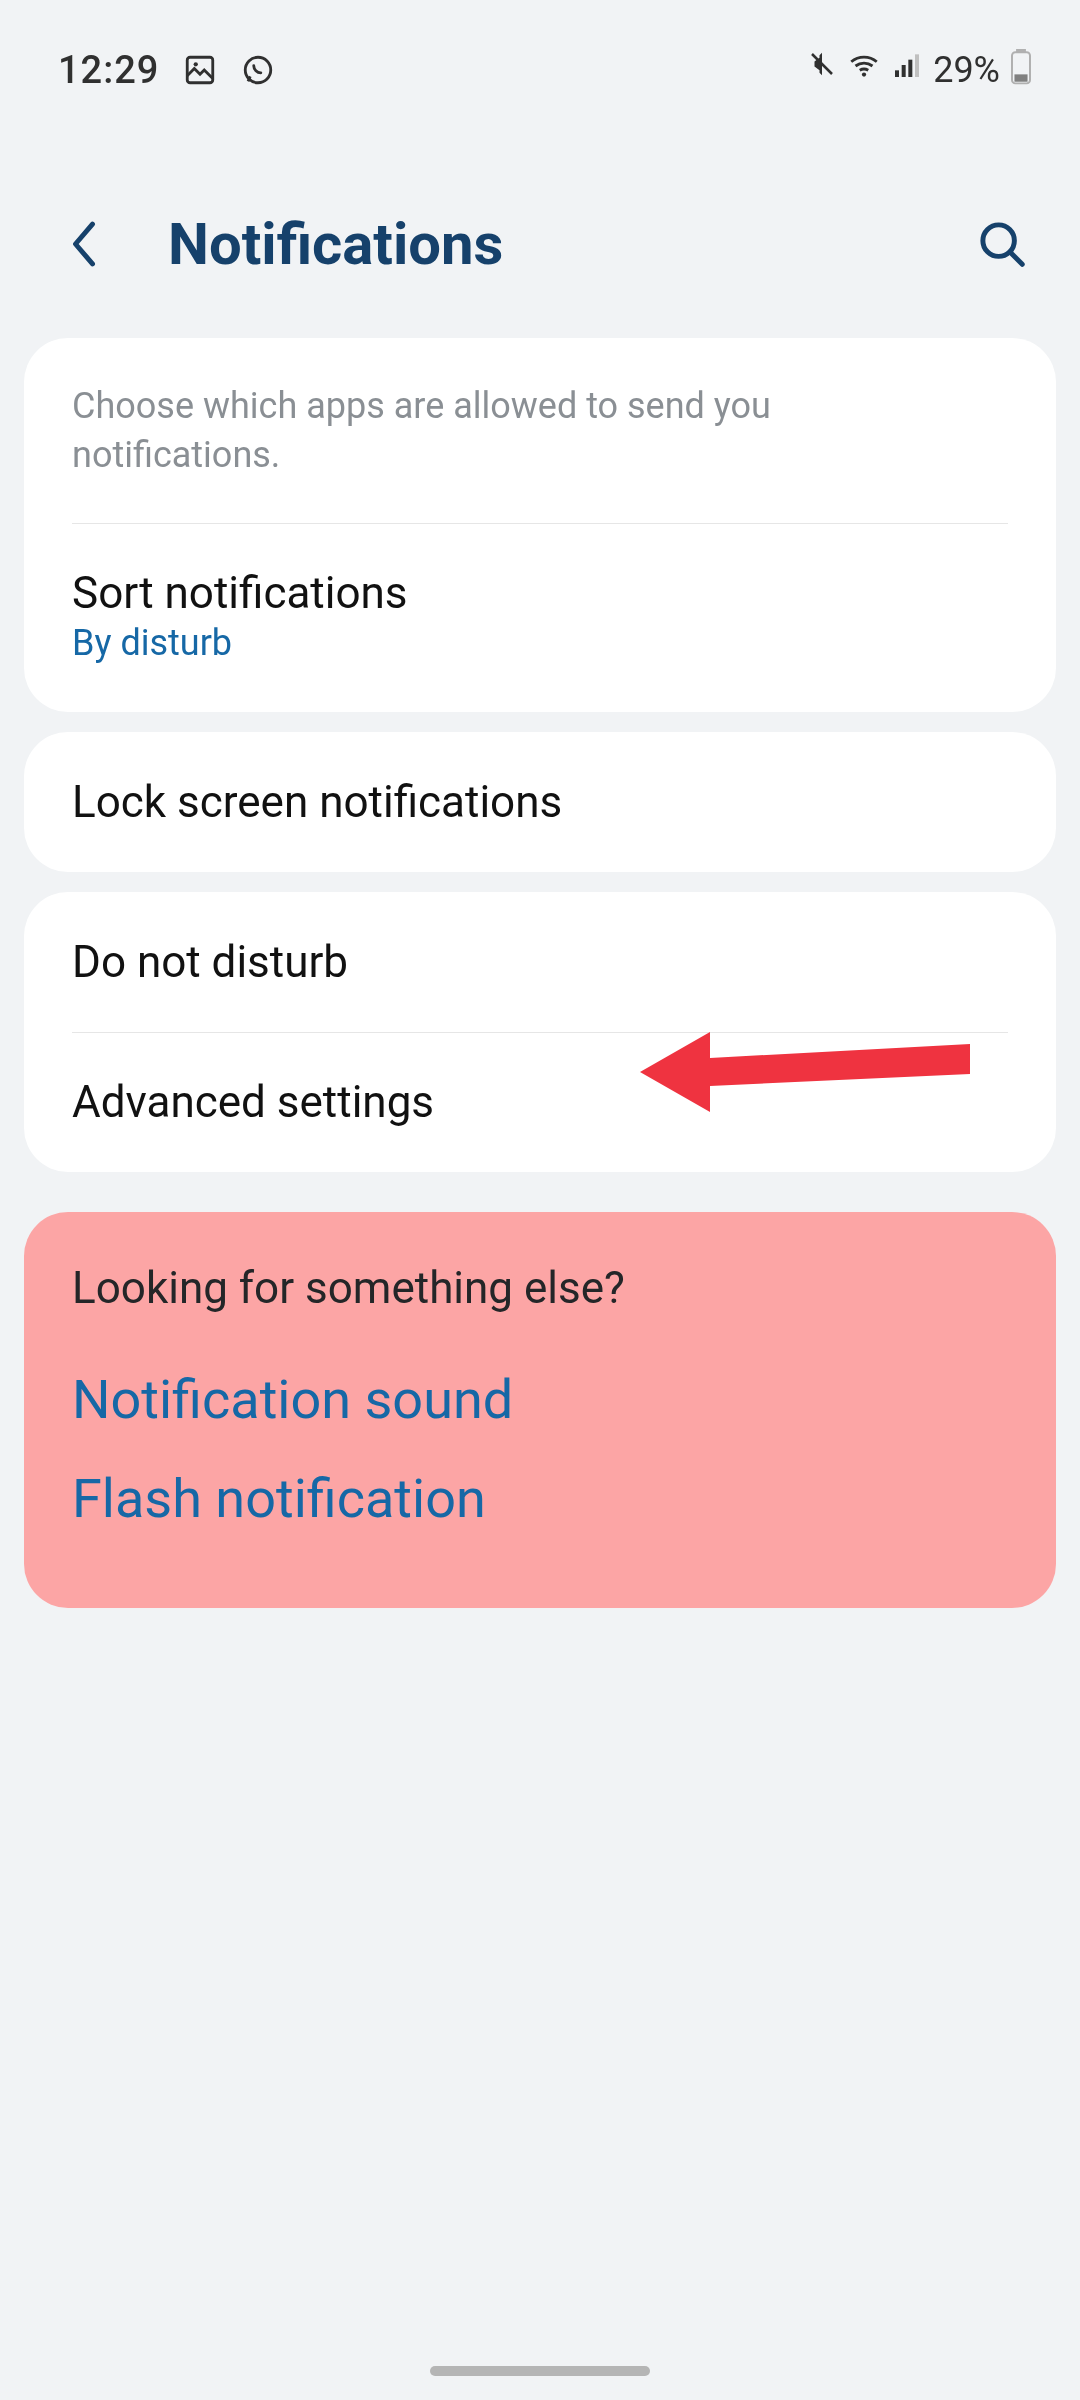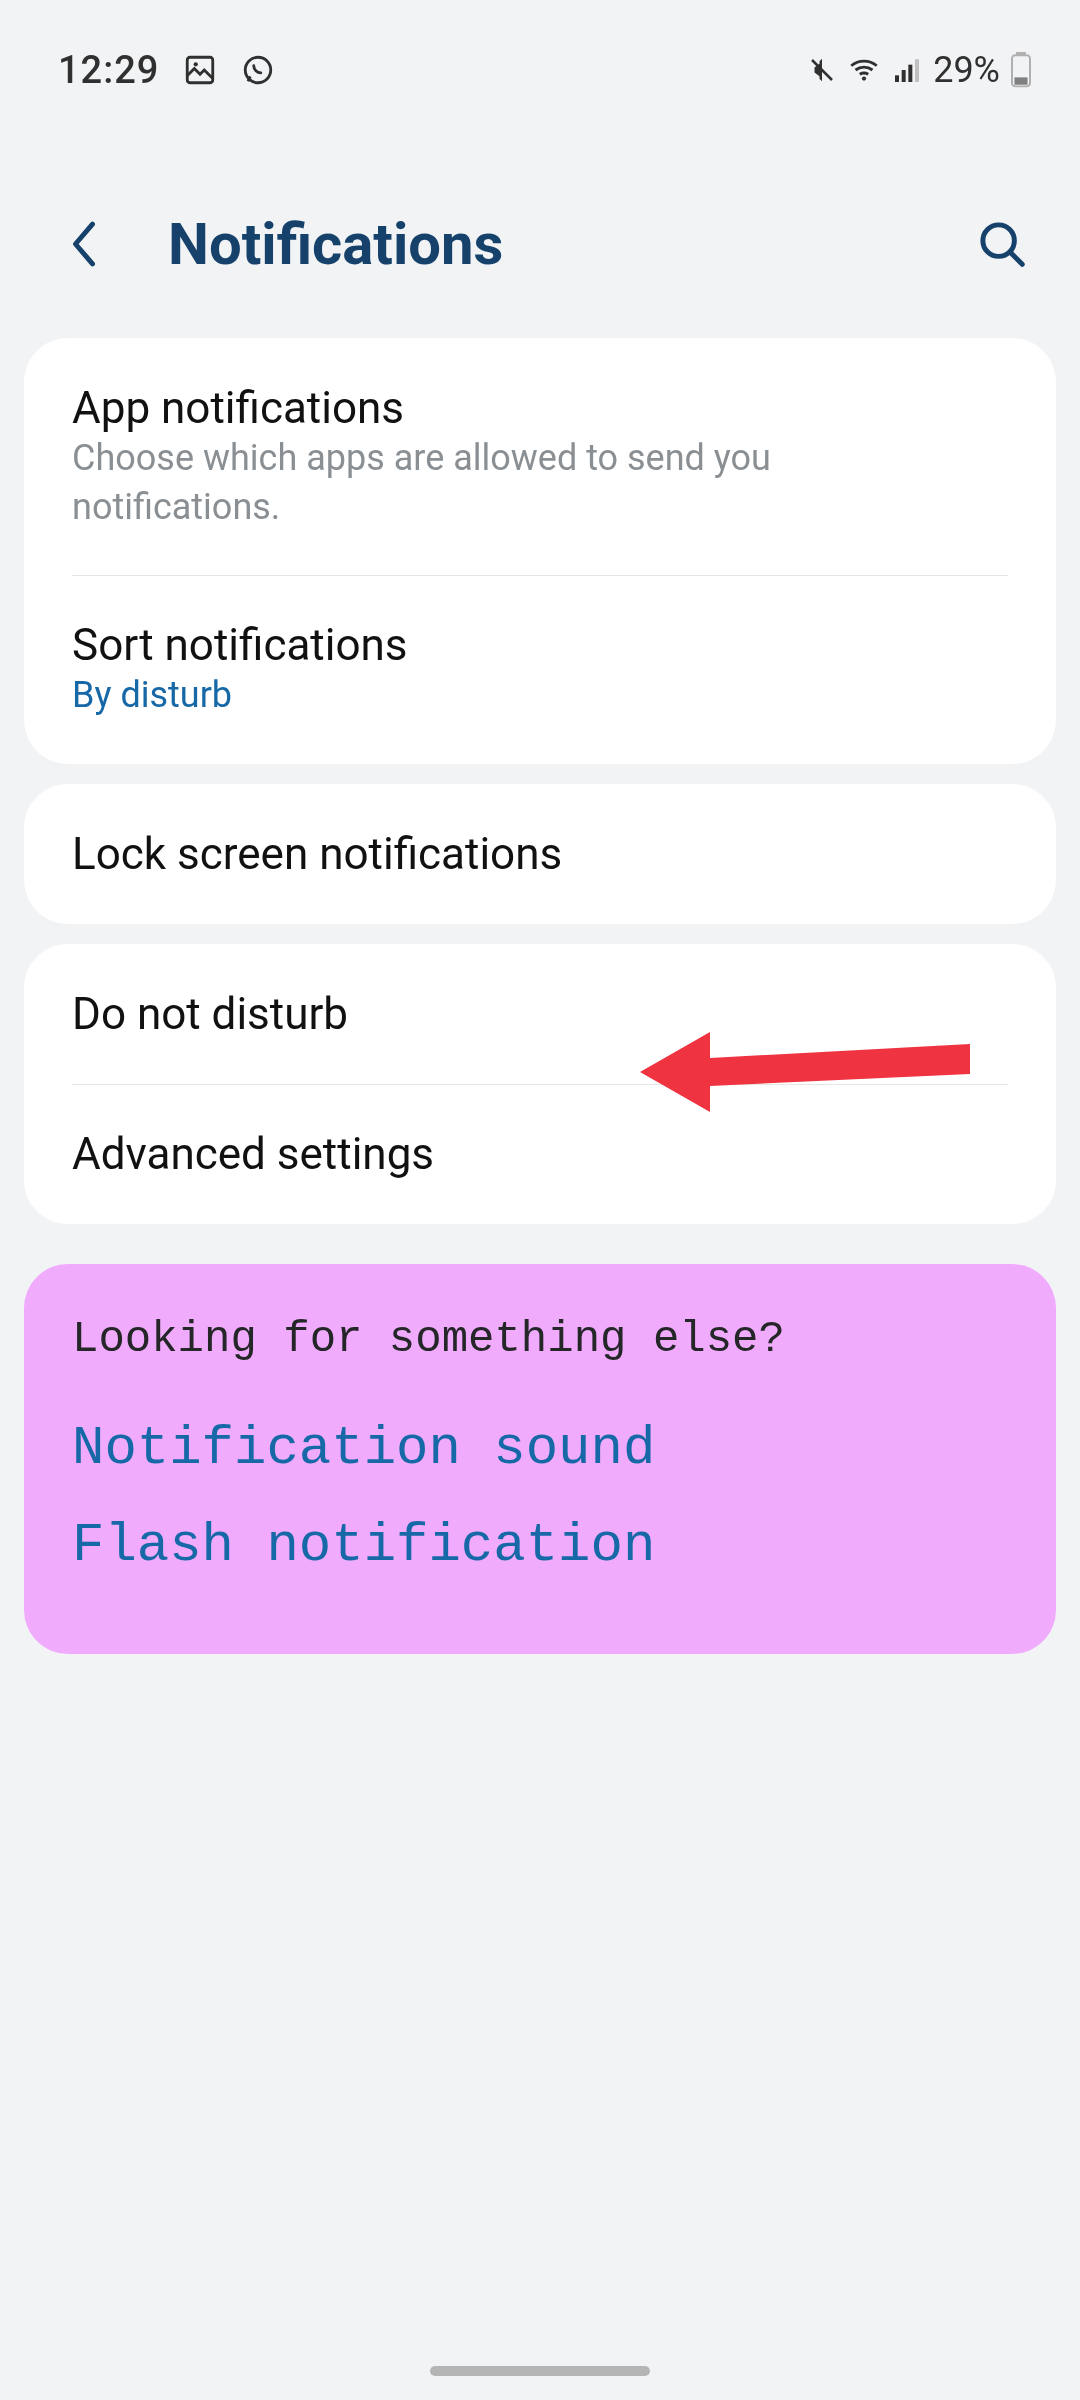--- a/index.html
+++ b/index.html
@@ -15,21 +15,21 @@
   .status-bar {
     display: flex;
     justify-content: space-between;
     align-items: center;
     padding: 30px 48px 0 58px;
     height: 110px;
     font-size: 38px;
     color: #303030;
   }
   .status-left { display: flex; align-items: center; gap: 24px; }
-  .status-right { display: flex; align-items: center; gap: 10px; }
+  .status-right { display: flex; align-items: flex-start; gap: 10px; }
   .status-time { font-weight: 500; letter-spacing: 1px; }
   .status-icon-box { display:inline-flex; align-items:center; justify-content:center; }
 
   
   .header {
     display: flex;
     align-items: center;
     padding: 100px 48px 40px 60px;
     gap: 60px;
   }
@@ -69,25 +69,24 @@
     margin-top: 0;
     font-size: 36px;
     color: #8a8f94;
     line-height: 1.35;
     max-width: 880px;
   }
   .row-sub.accent { color: #1668a6; }
 
   
   .suggest-card {
-    background: #f0abfc;
+    background: #fca5a5;
     margin: 40px 24px 0 24px;
     border-radius: 44px;
     padding: 50px 48px 60px 48px;
-    font-family: Liberation Mono, monospace;
   }
   .suggest-title {
     font-size: 44px;
     color: #242628;
     margin-bottom: 36px;
   }
   .suggest-link {
     font-size: 54px;
     color: #1668a6;
     padding: 18px 0;
@@ -178,21 +177,20 @@
   <div class="search-btn">
     <svg width="54" height="54" viewBox="0 0 24 24">
       <circle cx="10.5" cy="10.5" r="7" fill="none" stroke="#16416b" stroke-width="2.2"></circle>
       <line x1="16" y1="16" x2="21" y2="21" stroke="#16416b" stroke-width="2.2" stroke-linecap="round"></line>
     </svg>
   </div>
 </div>
 
 <div class="card">
   <div class="row">
-    <div class="row-title">App notifications</div>
     <div class="row-sub">Choose which apps are allowed to send you notifications.</div>
   </div>
   <div class="row">
     <div class="row-title">Sort notifications</div>
     <div class="row-sub accent">By disturb</div>
   </div>
 </div>
 
 <div class="card">
   <div class="row">

